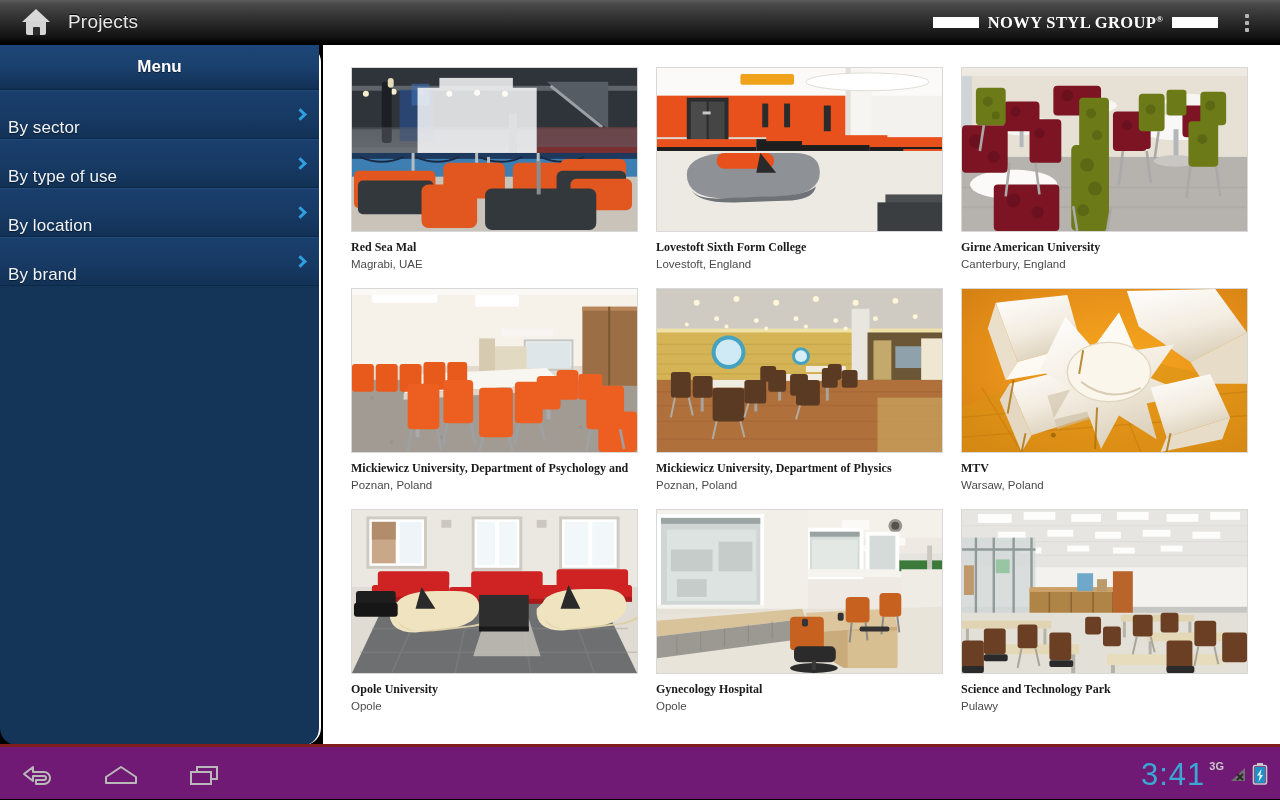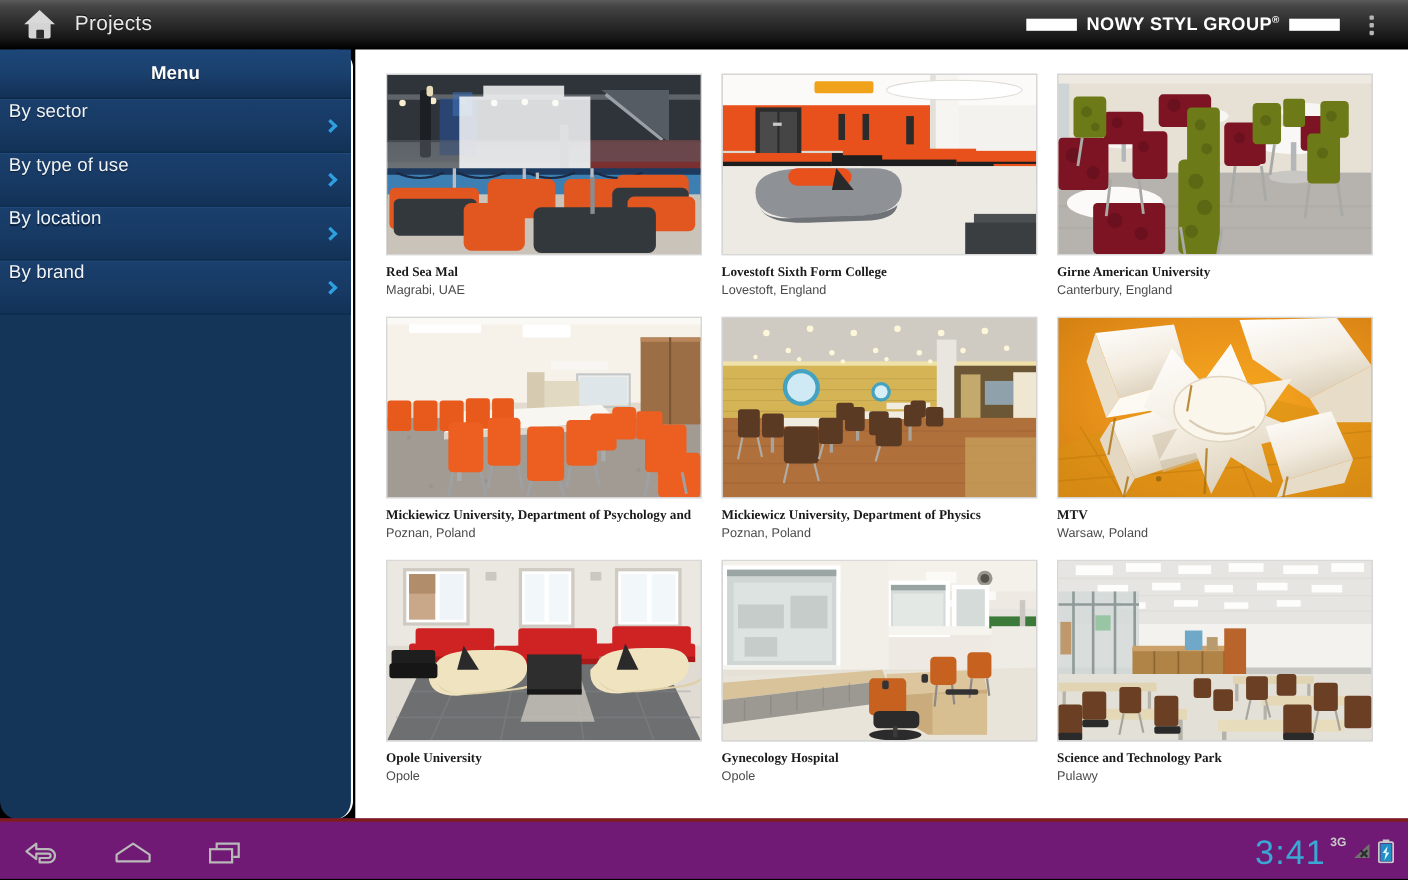--- a/index.html
+++ b/index.html
@@ -83,21 +83,21 @@
     width: 46px;
     height: 11px;
     background: #ffffff;
   }
   .logo-text {
     color: #ffffff;
     font-size: 16.5px;
     font-weight: bold;
     letter-spacing: 0.4px;
     white-space: nowrap;
-    font-family: Liberation Sans, sans-serif;
+    font-family: Liberation Serif, serif;
   }
   .logo-text .reg {
     font-size: 9px;
     vertical-align: super;
     letter-spacing: 0;
   }
 
   .overflow-menu {
     position: absolute;
     right: 22px;
@@ -141,21 +141,21 @@
     border-bottom: 1px solid #0d2340;
     text-shadow: 0 1px 1px rgba(0,0,0,0.55);
   }
 
   .menu-item {
     height: 49px;
     background: linear-gradient(to bottom, #1a3f6c 0%, #173a64 55%, #123155 100%);
     border-bottom: 1px solid #0c2847;
     border-top: 1px solid #224a7b;
     display: flex;
-    align-items: flex-start;
+    align-items: flex-end;
     padding: 0 14px 0 8px;
     position: relative;
   }
   .menu-item-label {
     color: #f0f4f8;
     font-size: 17px;
     letter-spacing: 0.1px;
     text-shadow: 0 1px 1px rgba(0,0,0,0.5);
   }
   .chevron-icon {

